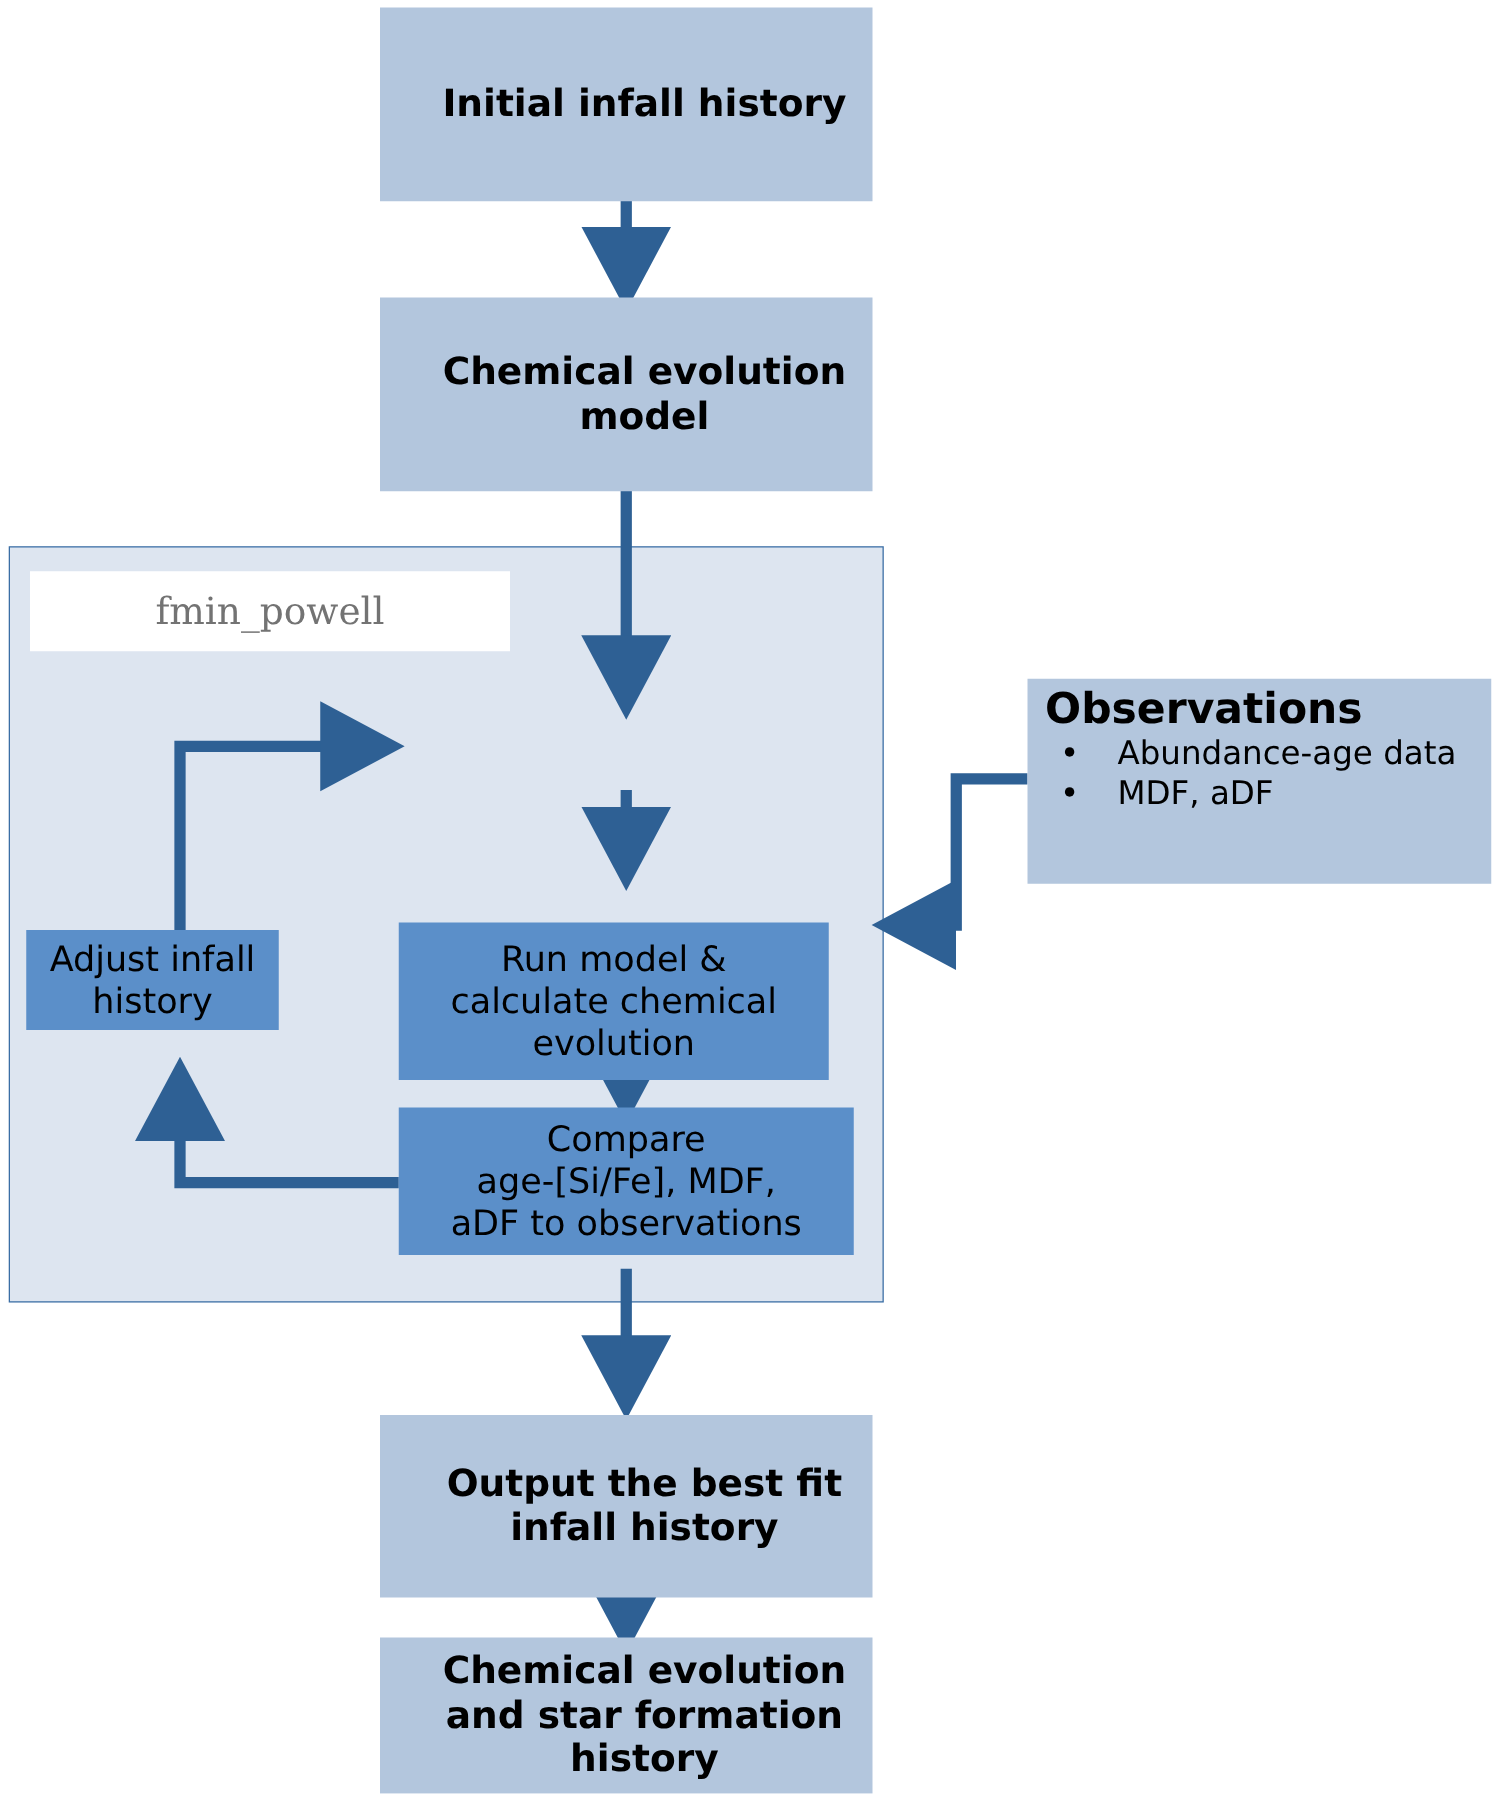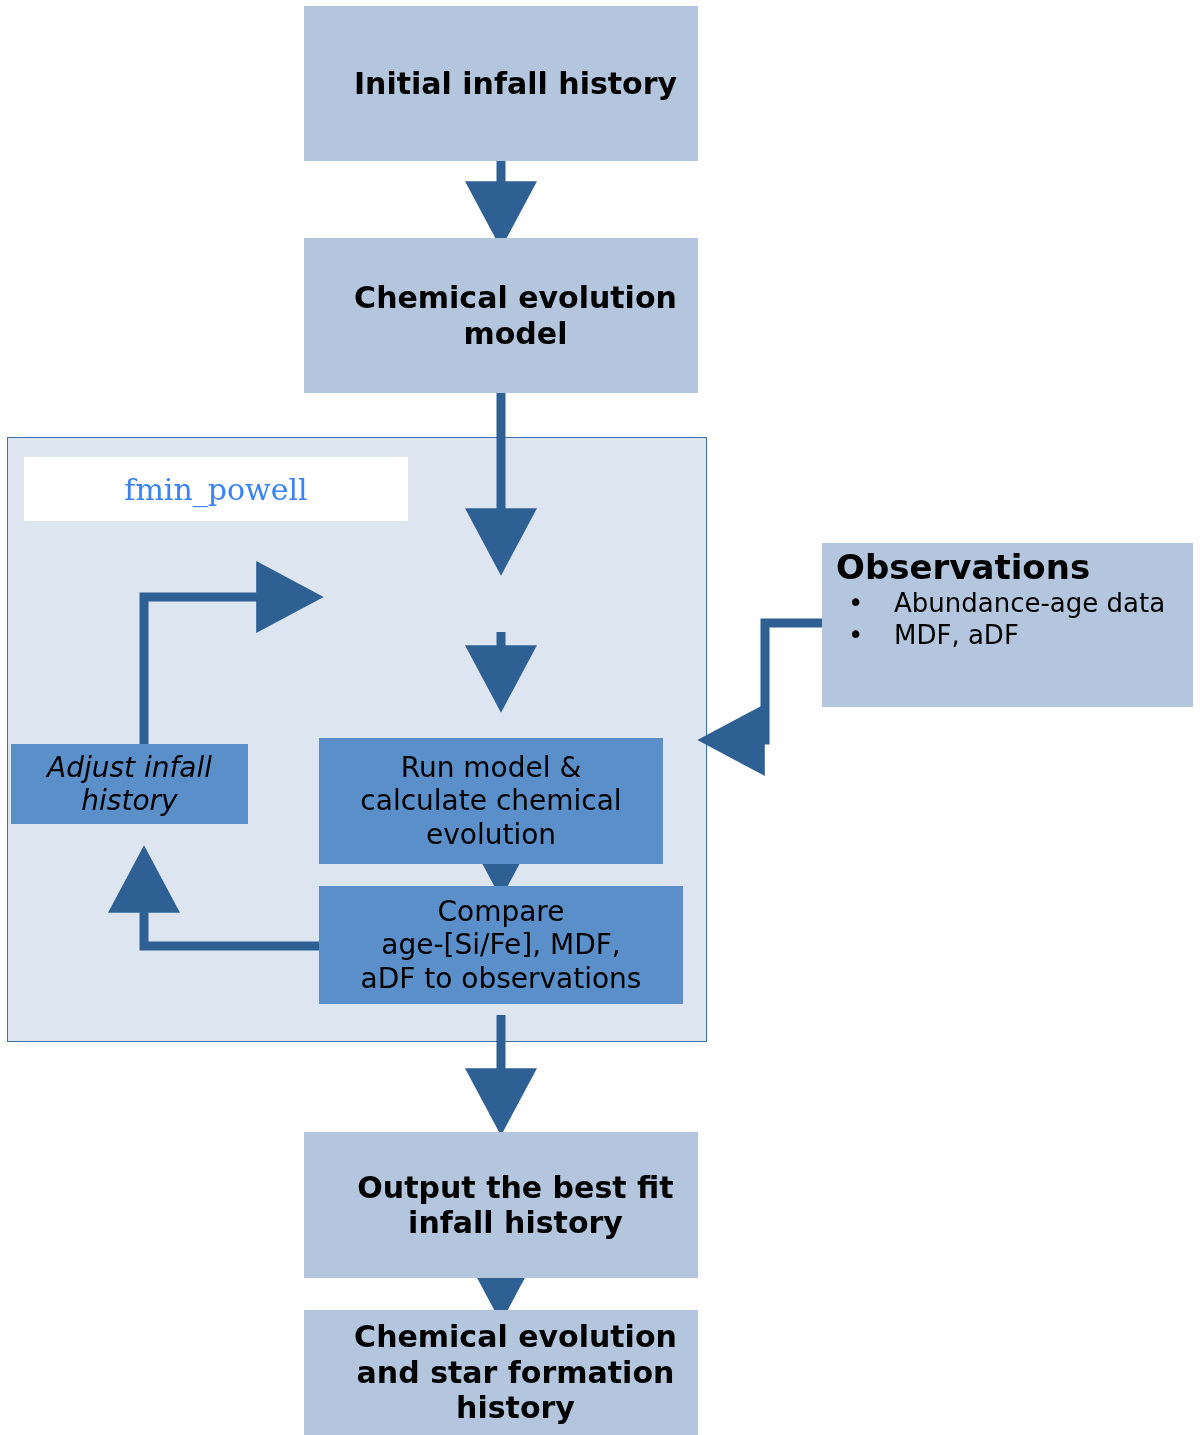--- a/index.html
+++ b/index.html
@@ -44,21 +44,21 @@
     border: 1px solid #3a6ea5;
   }
   .fmin-box {
     position: absolute;
     box-sizing: border-box;
     background: #ffffff;
     display: flex;
     align-items: center;
     justify-content: center;
     font-family: "DejaVu Serif", serif;
-    color: #3b82f6;
+    color: #737373;
   }
   .obs-box {
     position: absolute;
     box-sizing: border-box;
     background: #b3c6dd;
     color: #000000;
     padding: 6px 10px 8px 14px;
   }
   .obs-title {
     font-weight: bold;
@@ -141,21 +141,21 @@
 
 
   <div class="node node-mid txt-28" style="left:319px; top:700px; width:344px; height:126px;margin-top:38px;">
     <span>Run model &amp;<br>calculate chemical<br>evolution</span>
   </div>
 
   <div class="node node-mid txt-28" style="left:319px; top:886px; width:364px; height:118px;">
     <span>Compare<br>age-[Si/Fe], MDF,<br>aDF to observations</span>
   </div>
 
-  <div class="node node-mid txt-28" style="left:11px; top:744px; width:237px; height:80px;font-style:italic;">
+  <div class="node node-mid txt-28" style="left:21px; top:744px; width:202px; height:80px;">
     <span>Adjust infall<br>history</span>
   </div>
 
   <div class="node node-light bold txt-30" style="left:304px; top:1132px; width:394px; height:146px;text-align:center;">
     <span>Output the best fit<br>infall history</span>
   </div>
 
   <div class="node node-light bold txt-30" style="left:304px; top:1310px; width:394px; height:125px;">
     <span>Chemical evolution<br>and star formation<br>history</span>
   </div>

